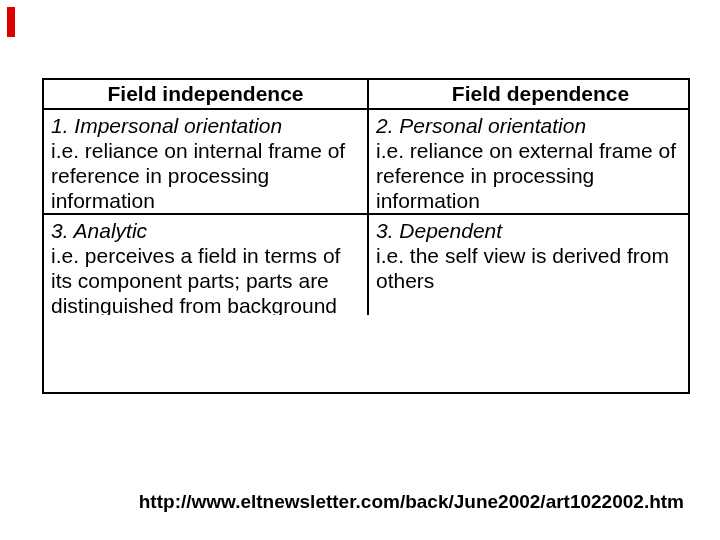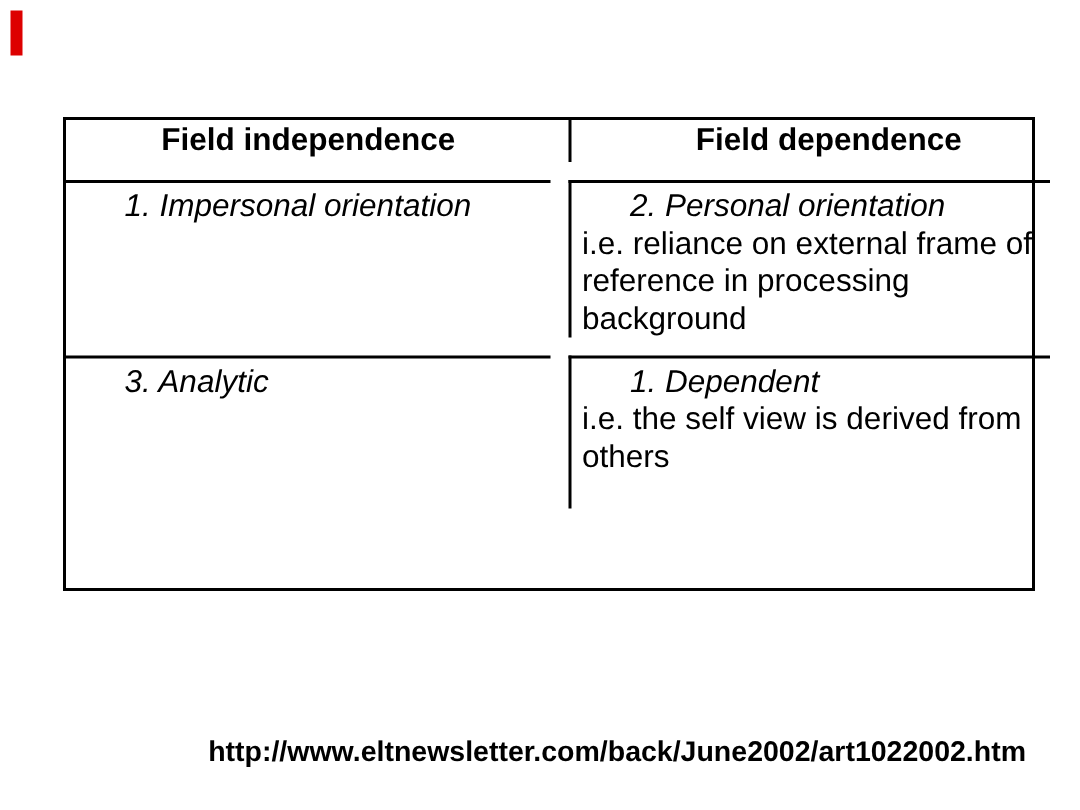--- a/index.html
+++ b/index.html
@@ -28,21 +28,20 @@
     left: 42px;
     top: 78px;
     width: 648px;
     height: 316px;
     border: 2px solid #000000;
     box-sizing: border-box;
     display: grid;
     grid-template-columns: 323px 321px;
     grid-template-rows: 28px 105px 102px 77px;
     background: #ffffff;
-    gap: 12px;
   }
   .cell {
     box-sizing: border-box;
     overflow: hidden;
   }
   .col2 {
     border-left: 2px solid #000000;
     padding-left: 24px;
   }
   .rowline {
@@ -55,21 +54,20 @@
     font-weight: bold;
     font-size: 21px;
   }
   .body-cell {
     padding: 3px 2px 0 7px;
     font-size: 21px;
     line-height: 25px;
   }
   .lead {
     font-style: italic;
-    margin-left: 32px;
   }
   .src-url {
     position: absolute;
     top: 491px;
     right: 36px;
     font-size: 19px;
     font-weight: bold;
     white-space: nowrap;
   }
 </style>
@@ -78,29 +76,31 @@
 
 <div class="accent-marker" style="background: rgb(221, 0, 0);"></div>
 
 <div class="cmp-table">
 
   <div class="cell header-cell">Field independence</div>
   <div class="cell header-cell col2">Field dependence</div>
 
   <div class="cell body-cell rowline">
     <span class="lead">1. Impersonal orientation</span><br>
+    <span>i.e. reliance on internal frame of reference in processing information</span>
   </div>
   <div class="cell body-cell rowline col2">
     <span class="lead">2. Personal orientation</span><br>
-    <span>i.e. reliance on external frame of reference in processing background</span>
+    <span>i.e. reliance on external frame of reference in processing information</span>
   </div>
 
   <div class="cell body-cell rowline">
     <span class="lead">3. Analytic</span><br>
+    <span>i.e. perceives a field in terms of its component parts; parts are distinguished from background</span>
   </div>
 
   <div class="cell body-cell rowline col2">
-    <span class="lead">1. Dependent</span><br>
+    <span class="lead">3. Dependent</span><br>
     <span>i.e. the self view is derived from others</span>
   </div>
 </div>
 
 <div class="src-url">http://www.eltnewsletter.com/back/June2002/art1022002.htm</div>
 
 </body></html>

